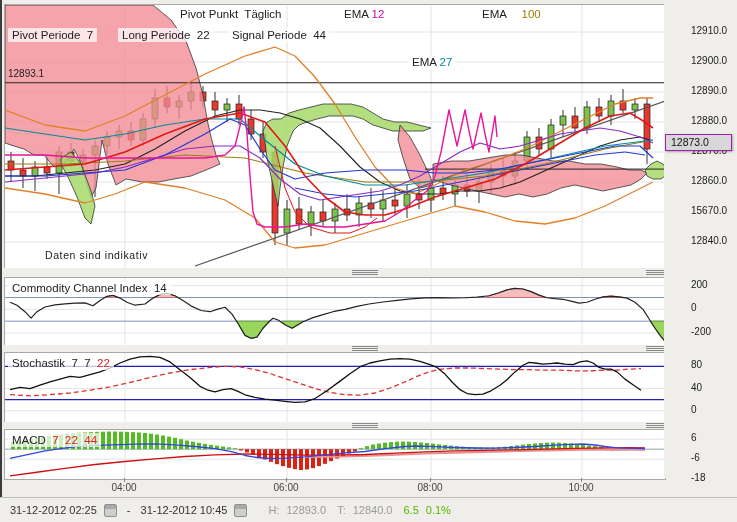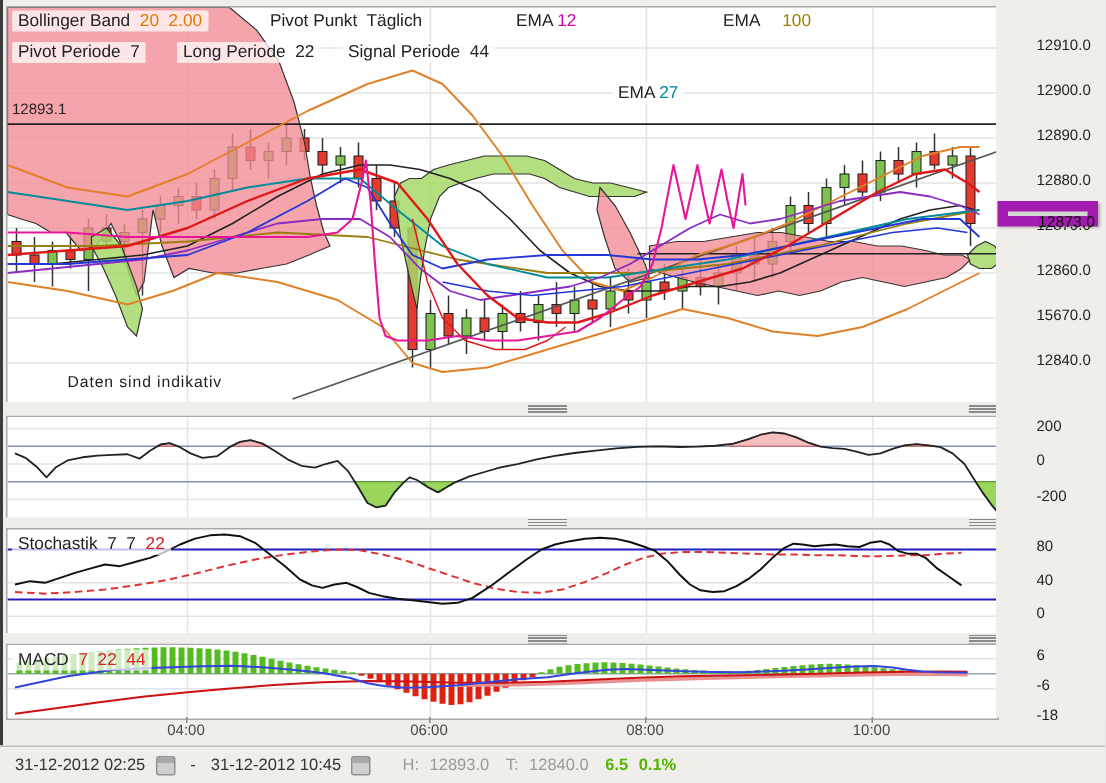--- a/index.html
+++ b/index.html
@@ -15,34 +15,34 @@
   .lblbox{background:rgba(255,255,255,0.72);padding:1px 4px;border-radius:1px;}
   .hdr{font-size:11.5px;}
   .orange{color:#e07800;}
   .magenta{color:#cc00aa;}
   .teal{color:#0088a0;}
   .olive{color:#9a7d00;margin-left:12px;}
   .rednum{color:#d92020;}
   .right-axis{position:absolute;left:664px;top:0;width:73px;height:478px;background:#f0eeea;z-index:3;}
   .axis-label{position:absolute;left:27px;font-size:10px;color:#222;white-space:nowrap;}
   .price-tag{position:absolute;left:1px;top:134px;width:67px;height:17px;background:#d7d7d7;
-             border:7px solid #a21caf;font-size:10.5px;line-height:15px;padding-left:20px;
+             border:1px solid #a21caf;font-size:10.5px;line-height:15px;padding-left:5px;
              box-sizing:border-box;color:#111;box-shadow:1px 1px 2px rgba(0,0,0,0.3);z-index:5;}
   .note{font-size:10.5px;letter-spacing:0.6px;color:#222;padding-left:36px;}
   .pivot-lbl{font-size:10px;color:#222;}
   .time-axis{position:absolute;left:4px;top:478px;width:660px;height:19px;z-index:2;}
   .time-label{position:absolute;top:4px;width:44px;text-align:center;font-size:10px;color:#444;}
   .tick{position:absolute;top:0;width:1px;height:4px;background:#888;}
   .status{position:absolute;left:0;top:497px;width:737px;height:25px;border-top:1px solid #bfbfbf;
           display:flex;align-items:center;padding-left:10px;gap:7px;font-size:11px;color:#333;
           box-sizing:border-box;z-index:6;background:#f0eeea;}
   .cal{width:13px;height:13px;border:1px solid #8f8f8f;border-radius:2px;box-sizing:border-box;
        background:linear-gradient(#a9a9a9 0 4px,#cfcfcf 4px 100%);}
   .dim{color:#9a9a9a;}
-  .grn{color:#55b400;font-weight:bold;}
+  .grn{color:#55b400;font-weight:normal;}
   .gap-l{margin-left:14px;}
 </style>
 </head>
 <body>
 
 <div class="app">
   <div class="left-edge"></div>
 
   <div class="panel" style="left: 4px; top: 4px; width: 662px; height: 266px;">
       <svg width="660" height="264" viewBox="0 0 660 264">
@@ -351,33 +351,33 @@
   </div>
   <div class="divider" style="top:345px;height:7px;">
     <div class="grip" style="left:348px;top:1px;"></div>
     <div class="grip" style="left:642px;top:1px;"></div>
   </div>
   <div class="divider" style="top:422px;height:7px;">
     <div class="grip" style="left:348px;top:1px;"></div>
     <div class="grip" style="left:642px;top:1px;"></div>
   </div>
 
-  <div class="overlay hdr lblbox" style="left:8px;top:7px;"><span>Bollinger Band</span>  <span class="orange">20  2.00</span></div>
   <div class="overlay hdr lblbox" style="left:176px;top:7px;"><span>Pivot Punkt  Täglich</span></div>
   <div class="overlay hdr lblbox" style="left:340px;top:7px;"><span>EMA</span> <span class="magenta">12</span></div>
   <div class="overlay hdr lblbox" style="left:408px;top:7px;margin-top:48px;"><span>EMA</span> <span class="teal">27</span></div>
   <div class="overlay hdr lblbox" style="left:478px;top:7px;"><span>EMA</span> <span class="olive">100</span></div>
 
   <div class="overlay hdr lblbox" style="left:8px;top:28px;"><span>Pivot Periode</span>  <span>7</span></div>
   <div class="overlay hdr lblbox" style="left:118px;top:28px;"><span>Long Periode</span>  <span>22</span></div>
   <div class="overlay hdr lblbox" style="left:228px;top:28px;"><span>Signal Periode</span>  <span>44</span></div>
 
   <div class="overlay pivot-lbl" style="left:8px;top:68px;">12893.1</div>
   <div class="overlay note" style="left:9px;top:249px;">Daten sind indikativ</div>
 
+  <div class="overlay hdr lblbox" style="left:8px;top:281px;"><span>Commodity Channel Index</span>  <span>14</span></div>
   <div class="overlay hdr lblbox" style="left:8px;top:356px;"><span>Stochastik</span>  <span>7  7</span>  <span class="rednum">22</span></div>
   <div class="overlay hdr lblbox" style="left:8px;top:433px;"><span>MACD</span>  <span class="rednum">7  22  44</span></div>
 
   <div class="right-axis" id="right-axis">
 
   <div class="axis-label" style="top: 25px;">12910.0</div>
       <div class="axis-label" style="top: 55px;">12900.0</div>
       <div class="axis-label" style="top: 85px;">12890.0</div>
       <div class="axis-label" style="top: 115px;">12880.0</div>
       <div class="axis-label" style="top: 145px;">12870.0</div>

